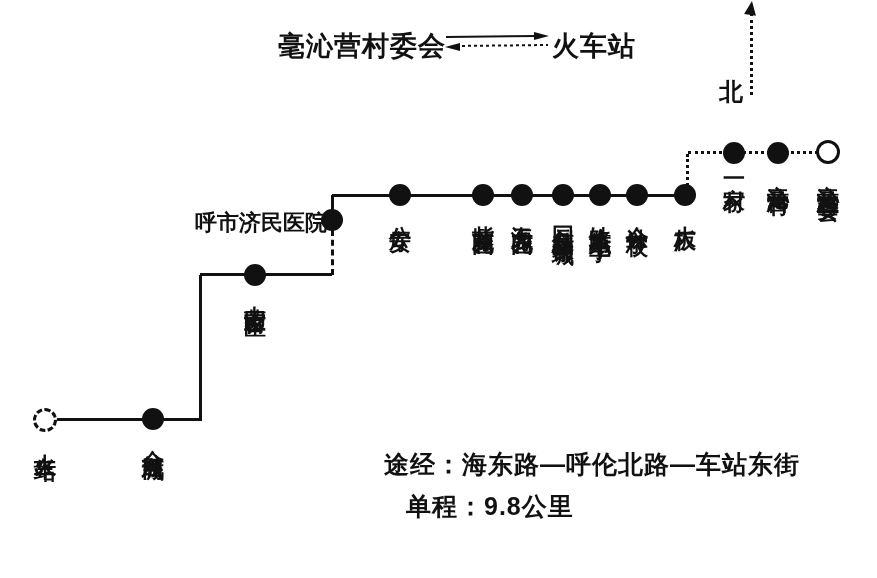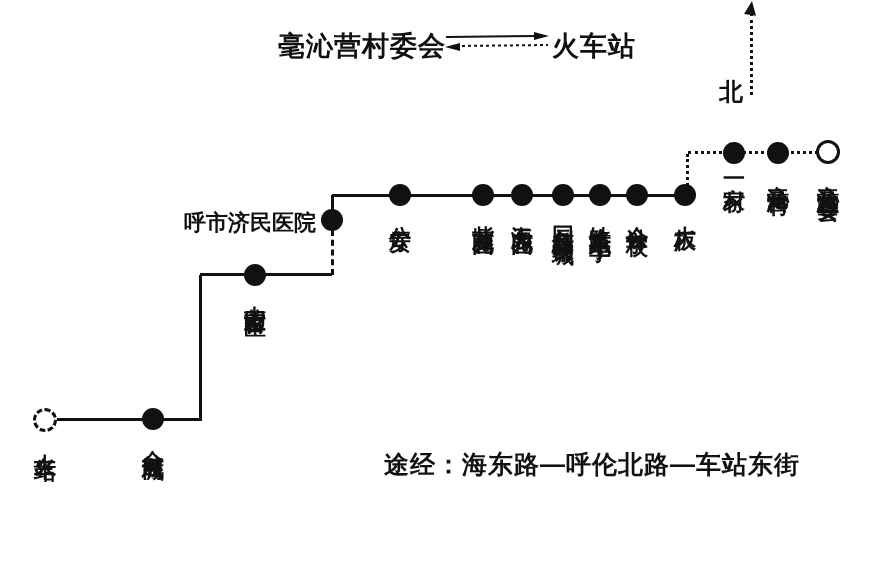--- a/index.html
+++ b/index.html
@@ -91,27 +91,28 @@
   <span class="dot" style="left:600px; top:195px;"></span>
   <span class="dot" style="left:637px; top:195px;"></span>
   <span class="dot" style="left:685px; top:195px;"></span>
   <span class="dot" style="left:734px; top:153px;"></span>
   <span class="dot" style="left:778px; top:153px;"></span>
   <span class="dot open" style="left:828px; top:152px;"></span>
 
   <div class="vlabel" style="left:45px;  top:436px;">火车站</div>
   <div class="vlabel" style="left:153px; top:432px;">金航商城</div>
   <div class="vlabel" style="left:255px; top:288px;">内蒙古军区</div>
-  <div class="hlabel" style="left:184px; top:208px;text-align:right;">呼市济民医院</div>
+  <div class="hlabel" style="left:195px; top:208px;text-align:right;">呼市济民医院</div>
   <div class="vlabel" style="left:400px; top:208px;">公安厅</div>
   <div class="vlabel" style="left:483px; top:208px;">紫藤花园</div>
   <div class="vlabel" style="left:522px; top:208px;">海天花园</div>
   <div class="vlabel" style="left:563px; top:208px;">同创精品装饰城</div>
   <div class="vlabel" style="left:600px; top:208px;">铁路第七小学</div>
   <div class="vlabel" style="left:637px; top:208px;">会计学校</div>
   <div class="vlabel" style="left:685px; top:208px;">大板厂</div>
   <div class="vlabel" style="left:734px; top:167px;">一家村</div>
   <div class="vlabel" style="left:778px; top:167px;">毫沁营村</div>
   <div class="vlabel" style="left:828px; top:167px;">毫沁营村委会</div>
 
   <div class="info-line" style="left:384px; top:448px;">途经：海东路—呼伦北路—车站东街</div>
+  <div class="info-line" style="left:406px; top:490px;">单程：9.8公里</div>
 
 </div>
 
 </body></html>

